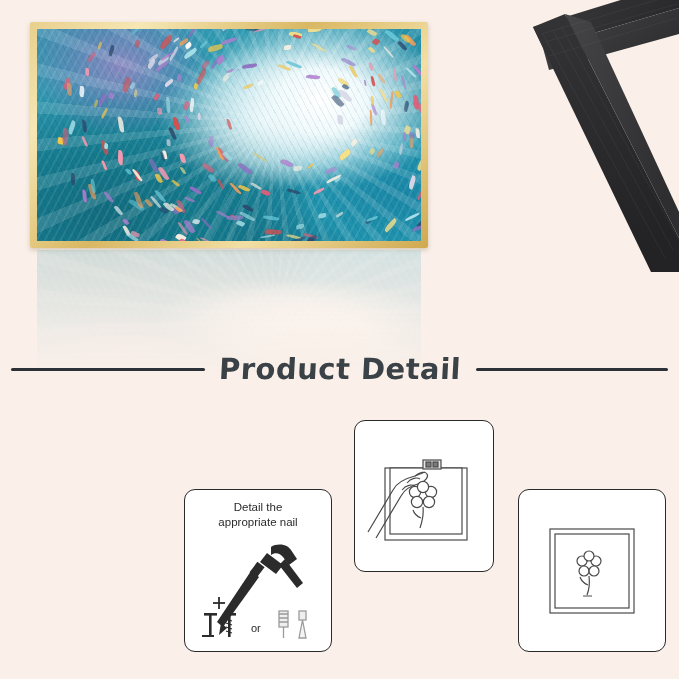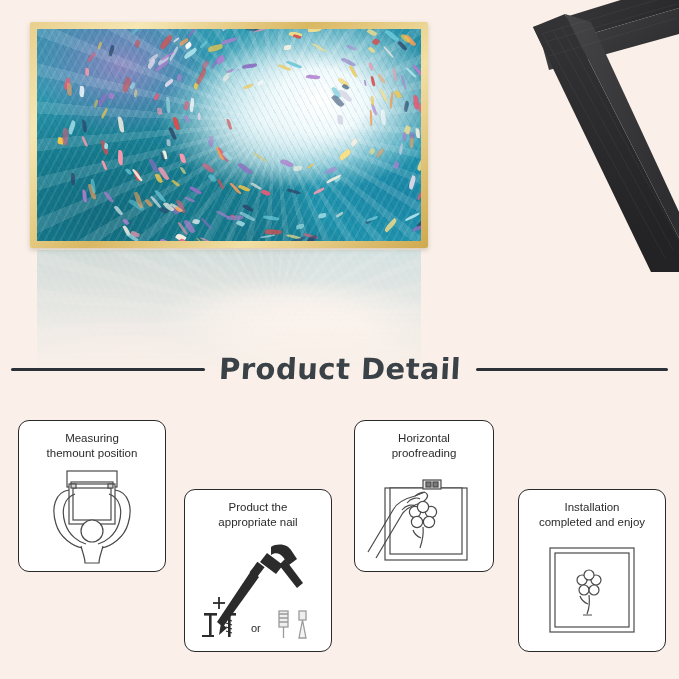--- a/index.html
+++ b/index.html
@@ -384,45 +384,23 @@
     </svg>
   </div>
 
 
   <div class="heading-row">
     <span class="rule rule-l"></span>
     <span class="heading-text">Product Detail</span>
     <span class="rule rule-r"></span>
   </div>
 
-  <div class="card" id="card-1">
-    <div class="card-title">Measuring
-themount position</div>
-    <div class="card-art">
-      <svg width="106" height="96" viewBox="0 0 106 96">
-        <g fill="none" stroke="#4a4a4a" stroke-width="1.2">
-          <rect x="28" y="3" width="50" height="16" fill="#fff"></rect>
-          <rect x="32" y="14" width="42" height="5" fill="#fff"></rect>
-          <rect x="30" y="16" width="46" height="40" fill="#fff"></rect>
-          <rect x="34" y="20" width="38" height="32" fill="#fff"></rect>
-          <rect x="32" y="16" width="5" height="4" fill="#d8d8d8"></rect>
-          <rect x="69" y="16" width="5" height="4" fill="#d8d8d8"></rect>
-          <path d="M30,22 C16,24 12,40 17,56 C21,70 34,78 43,80"></path>
-          <path d="M76,22 C90,24 94,40 89,56 C85,70 72,78 63,80"></path>
-          <path d="M36,26 C25,30 22,42 26,55 C30,68 40,74 47,76"></path>
-          <path d="M70,26 C81,30 84,42 80,55 C76,68 66,74 59,76"></path>
-          <circle cx="53" cy="63" r="11" fill="#fff"></circle>
-          <path d="M42,78 C44,86 46,90 46,95 L60,95 C60,90 62,86 64,78" fill="#fff"></path>
-        </g>
-      </svg>
-    </div>
-  </div>
 
   <div class="card" id="card-2">
-    <div class="card-title">Product the
+    <div class="card-title">Detail the
 appropriate nail</div>
     <div class="card-art">
       <svg width="130" height="110" viewBox="0 0 130 110">
 
         <g fill="#2b2b2b">
           <path d="M78,12 C84,8 94,9 98,15 L104,24 L96,30 L90,22 C87,18 82,17 78,20 Z"></path>
           <path d="M92,24 L110,48 L104,53 L86,30 Z"></path>
           <path d="M74,18 L90,30 L83,39 L67,27 Z"></path>
           <rect x="60" y="28" width="9" height="13" transform="rotate(37 64 34)"></rect>
           <path d="M58,36 L66,42 L30,92 L24,87 Z"></path>
@@ -450,22 +428,20 @@
           <path d="M86,79 h9 M86,83 h9 M86,87 h9"></path>
           <path d="M90.5,92 v11"></path>
           <rect x="106" y="76" width="7" height="9" fill="#efefef"></rect>
           <path d="M109.5,85 L106,103 L113,103 Z" fill="#f4f4f4"></path>
         </g>
       </svg>
     </div>
   </div>
 
   <div class="card" id="card-3">
-    <div class="card-title">Horizontal
-proofreading</div>
     <div class="card-art">
       <svg width="114" height="92" viewBox="0 0 114 92">
         <g fill="none" stroke="#4a4a4a" stroke-width="1.2">
           <rect x="18" y="18" width="82" height="72" fill="#fff"></rect>
           <rect x="23" y="18" width="72" height="66" fill="#fff"></rect>
           <rect x="56" y="10" width="18" height="9" fill="#e6e6e6"></rect>
           <rect x="59" y="12" width="5" height="5" fill="#7a7a7a"></rect>
           <rect x="66" y="12" width="5" height="5" fill="#7a7a7a"></rect>
 
           <path d="M1,82 L26,40 C30,32 40,28 48,26 L58,22"></path>
@@ -483,22 +459,20 @@
             <circle cx="0" cy="-9" r="5.6" fill="#fff"></circle>
             <path d="M0,11 C1,20 -1,26 -3,32"></path>
             <path d="M-2,22 C-7,20 -9,17 -10,14"></path>
           </g>
         </g>
       </svg>
     </div>
   </div>
 
   <div class="card" id="card-4">
-    <div class="card-title">Installation
-completed and enjoy</div>
     <div class="card-art">
       <svg width="96" height="96" viewBox="0 0 96 96">
         <g fill="none" stroke="#4a4a4a" stroke-width="1.2">
           <rect x="6" y="6" width="84" height="84" fill="#fff"></rect>
           <rect x="11" y="11" width="74" height="74" fill="#fff"></rect>
           <g transform="translate(45,42)">
             <circle cx="0" cy="0" r="4.6" fill="#fff"></circle>
             <circle cx="-7" cy="-4" r="5" fill="#fff"></circle>
             <circle cx="7" cy="-4" r="5" fill="#fff"></circle>
             <circle cx="-5" cy="6" r="5" fill="#fff"></circle>

